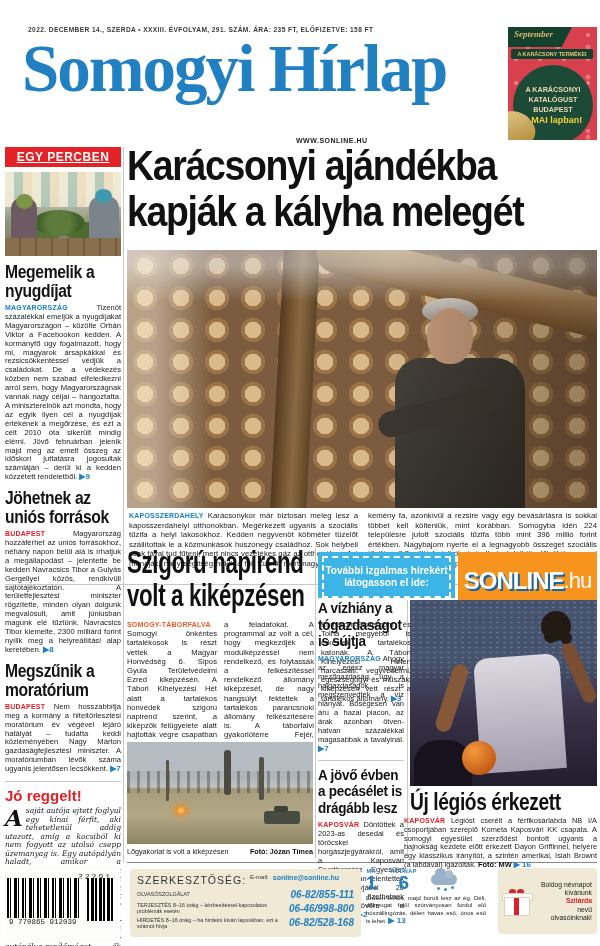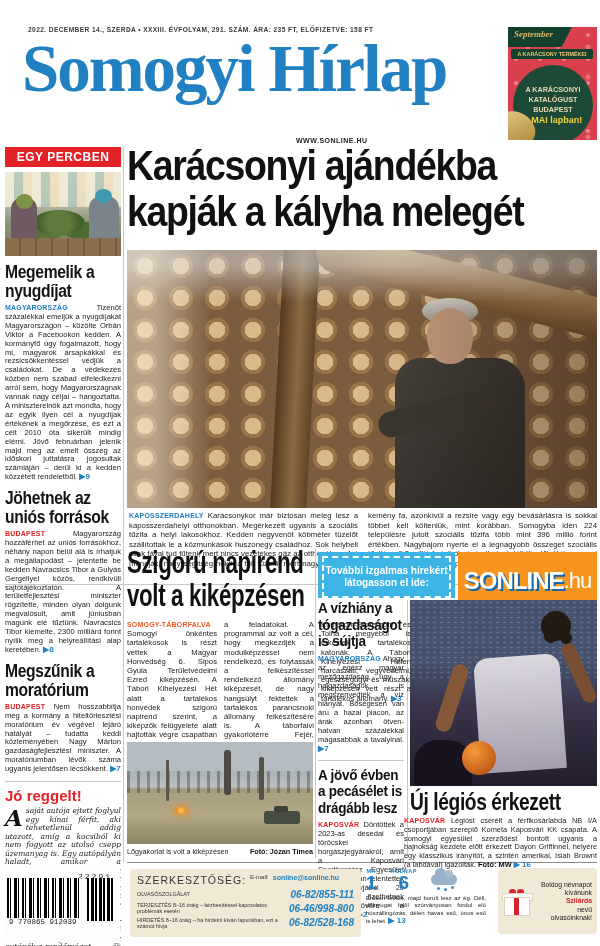--- a/index.html
+++ b/index.html
@@ -23,21 +23,21 @@
                font-size:5.4px;font-weight:bold;text-align:center;padding:2px 1px;border-radius:2px;}
   .promo-circle{position:absolute;left:5px;top:38px;width:80px;height:80px;border-radius:50%;
                 background:#1c4a36;color:#e8d9b0;text-align:center;font-weight:bold;font-size:7.2px;
                 display:flex;flex-direction:column;justify-content:center;gap:1px;}
   .promo-yellow{color:#f5d038;font-size:9px;}
   .promo-swoosh{position:absolute;left:-14px;bottom:-6px;width:42px;height:34px;border-radius:50%;
                 background:linear-gradient(135deg,#e7cf8d,#a87f2e);transform:rotate(25deg);}
   
   .banner-red{left:5px;top:147px;width:116px;height:20px;background:#e32227;color:#fff;
               font-size:12px;font-weight:bold;display:flex;align-items:center;justify-content:center;
-              letter-spacing:.5px;}
+              letter-spacing:.5px;text-decoration:underline;}
   .lead-headline{left:127px;top:142px;width:540px;margin:0;font-size:43px;line-height:46px;
                  font-weight:700;letter-spacing:-1.5px;color:#111;
                  transform:scaleX(.87);transform-origin:left top;}
   .main-photo{left:127px;top:250px;width:470px;height:258px;overflow:hidden;background-color:#7c5c3e;
               background-image:radial-gradient(circle at 50% 50%,#d8b98a 0 34%,#9a7348 35% 50%,rgba(0,0,0,0) 51%);
               background-size:36px 32px;}
   .mp-shade{position:absolute;inset:0;background:linear-gradient(90deg,rgba(255,246,228,.45) 0 6%,transparent 18%,transparent 55%,rgba(35,22,12,.38) 100%),
             linear-gradient(180deg,rgba(220,225,230,.5) 0 6%,transparent 20%);}
   .mp-log-v{position:absolute;left:150px;top:-6px;width:36px;height:270px;
             background:linear-gradient(90deg,#55391f,#8a6a42 55%,#5e4426);transform:rotate(3deg);}

